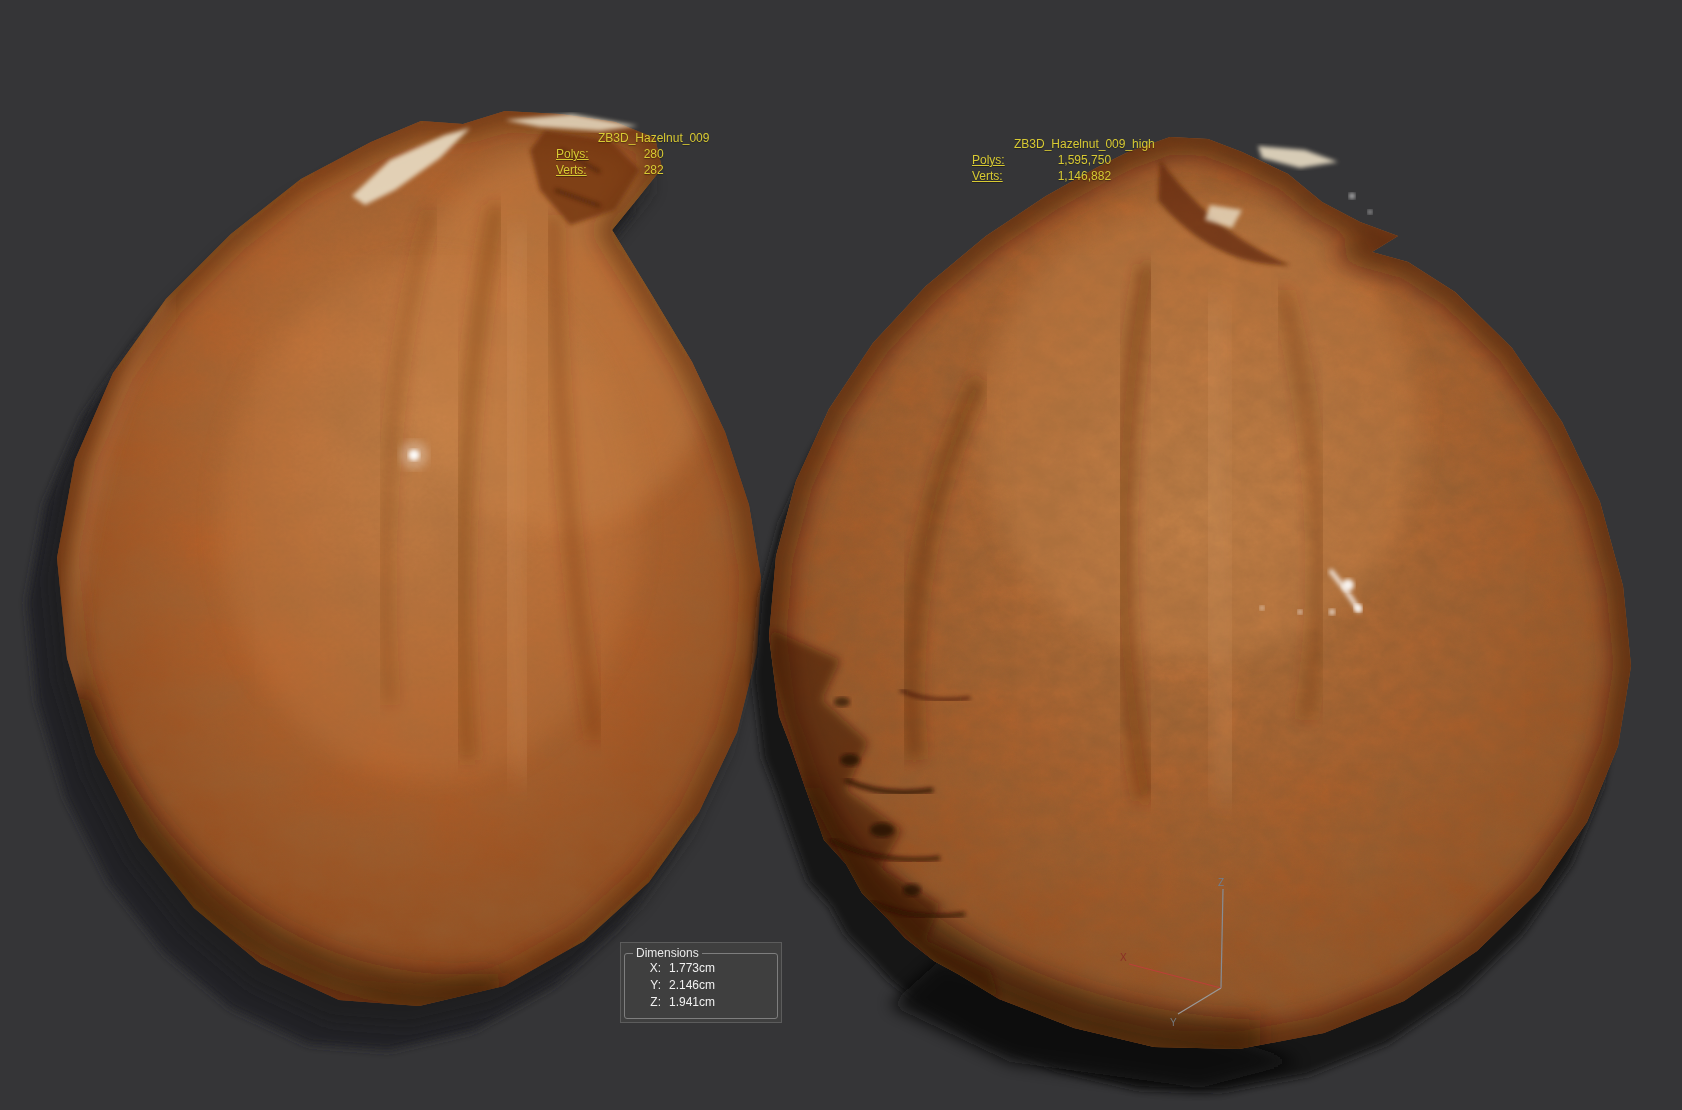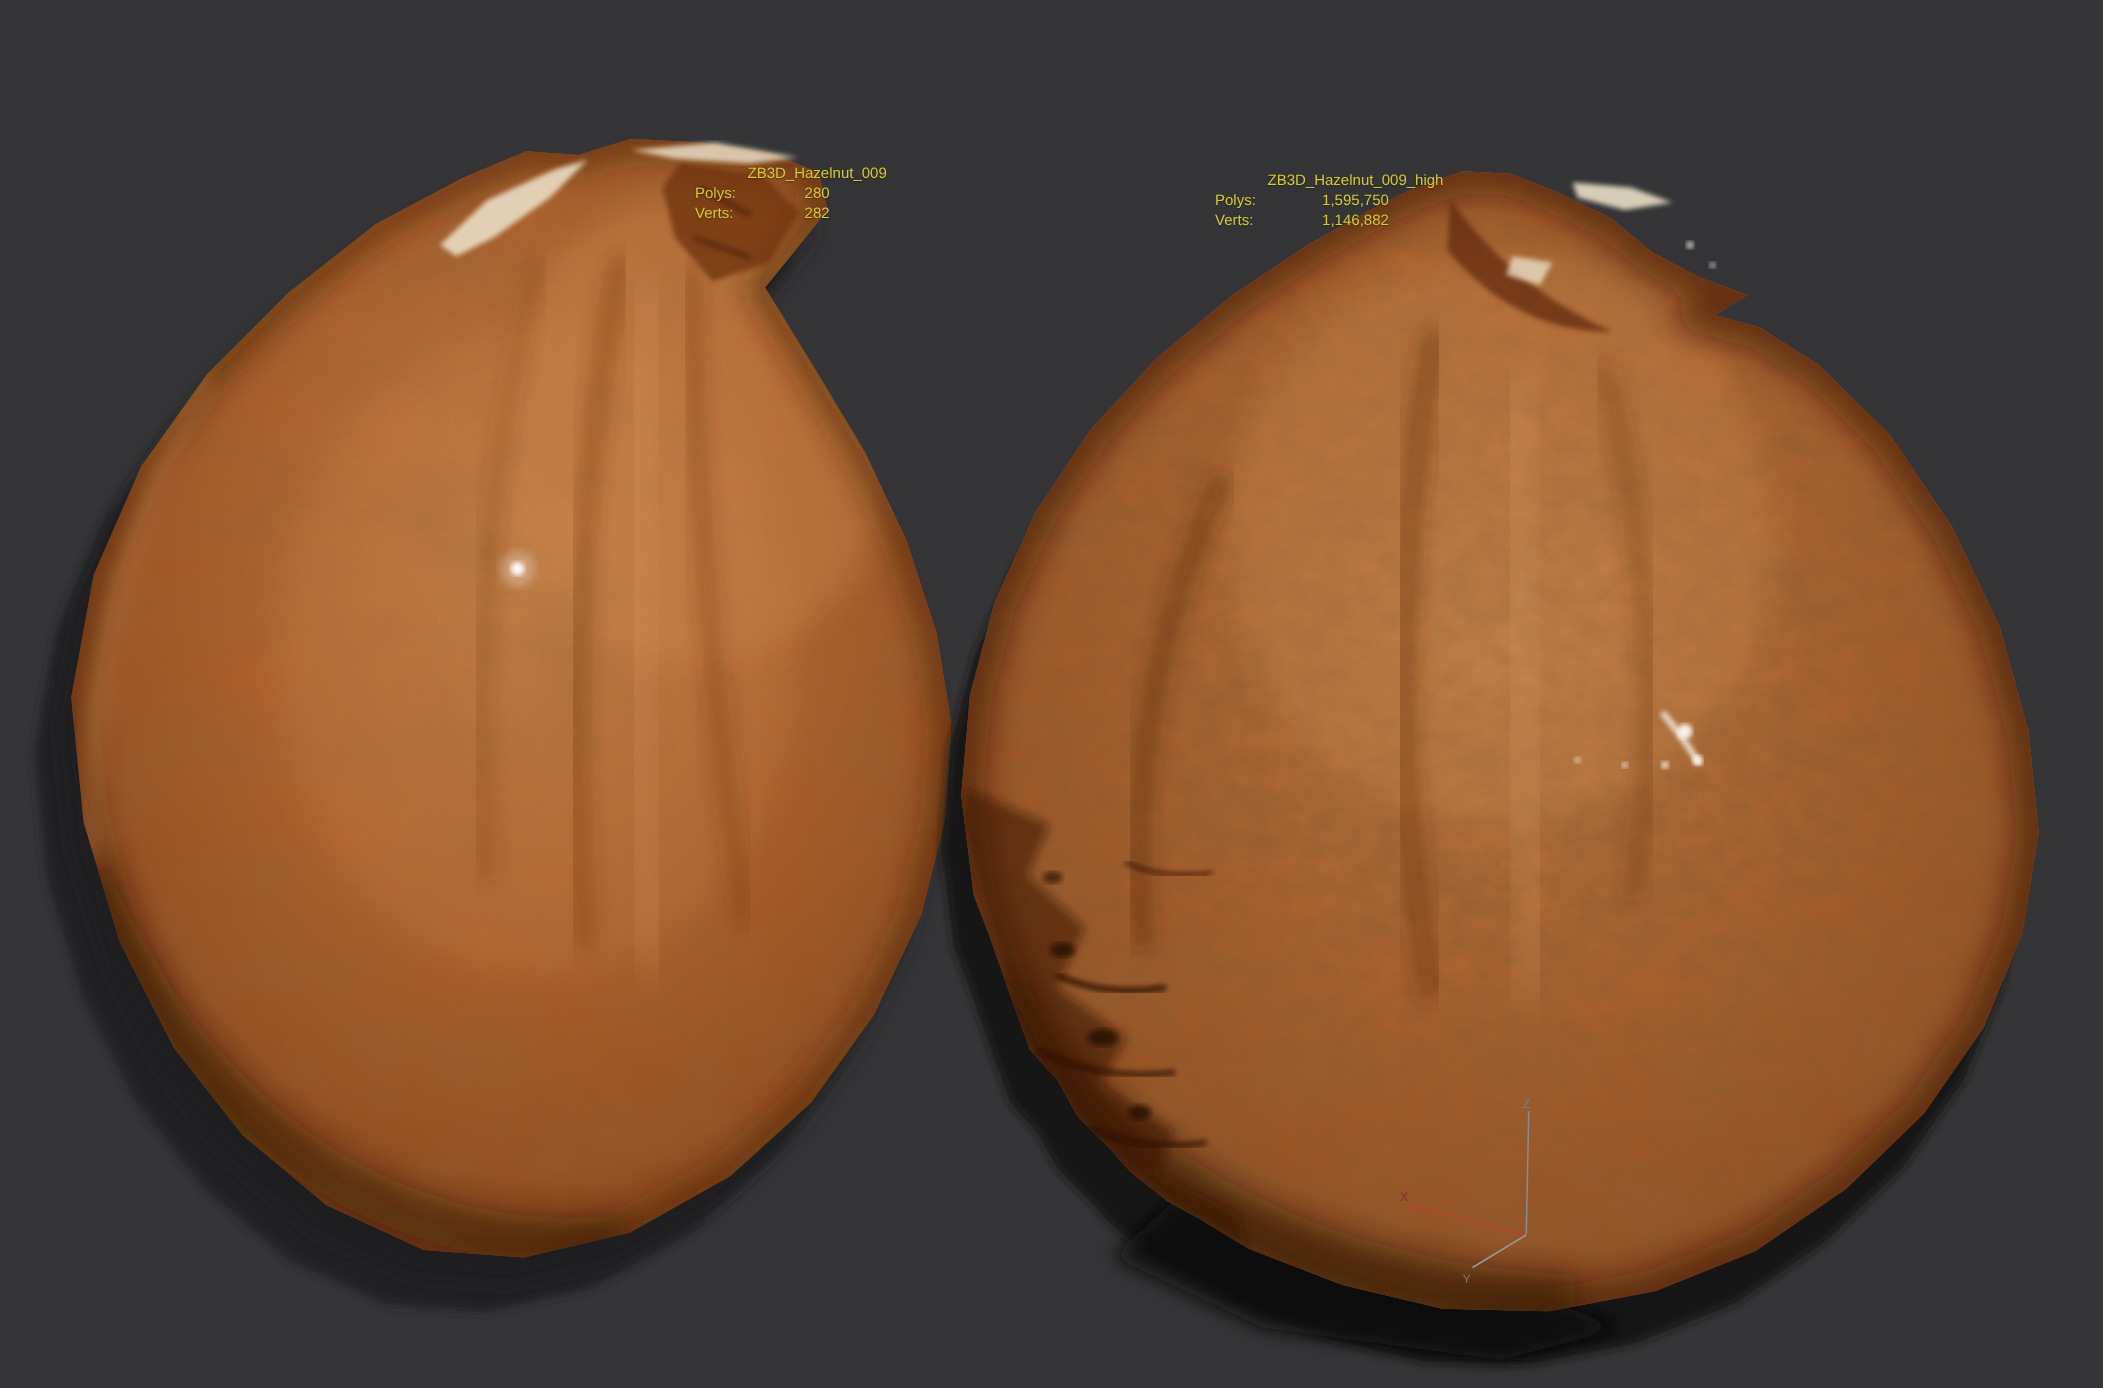--- a/index.html
+++ b/index.html
@@ -4,21 +4,21 @@
 <style>
   html,body{margin:0;padding:0;background:#353537;}
   .stage{position:relative;width:1682px;height:1110px;overflow:hidden;background:#353537;
          font-family:"Liberation Sans",sans-serif;}
   .scene{position:absolute;left:0;top:0;}
   
   .stats{position:absolute;display:grid;grid-template-columns:36px auto;column-gap:6px;
          font-size:12px;line-height:16px;color:#d8ca33;white-space:nowrap;
          text-shadow:0 1px 1px rgba(0,0,0,.35);}
   .stats .t{grid-column:2;}
-  .stats .k{grid-column:1;}
+  .stats .k{grid-column:1;text-decoration:underline;}
   .stats .v{grid-column:2;text-align:center;}
   .stats-low{left:556px;top:106px;margin-top:24px;}
   .stats-high{left:972px;top:136px;}
   
   .dims-panel{position:absolute;left:620px;top:942px;width:162px;
               background:#3f3f3f;border:1px solid #5c5c5c;box-sizing:border-box;}
   .dims-panel fieldset{margin:3px;border:1px solid #7e7e7e;border-radius:3px;
               padding:0 8px 7px 6px;}
   .dims-panel legend{font-size:12px;color:#e9e9e9;padding:0 3px;margin-left:2px;}
   .dims-row{display:grid;grid-template-columns:22px auto;column-gap:8px;
@@ -190,14 +190,31 @@
   </div>
 
   <div class="stats stats-high">
     <div class="t">ZB3D_Hazelnut_009_high</div>
     <span class="k">Polys:</span>
     <span class="v">1,595,750</span>
     <span class="k">Verts:</span>
     <span class="v">1,146,882</span>
   </div>
 
+  <div class="dims-panel">
+    <fieldset>
+      <legend>Dimensions</legend>
+      <div class="dims-row">
+        <span class="ax">X:</span>
+        <span class="val">1.773cm</span>
+      </div>
+      <div class="dims-row">
+        <span class="ax">Y:</span>
+        <span class="val">2.146cm</span>
+      </div>
+      <div class="dims-row">
+        <span class="ax">Z:</span>
+        <span class="val">1.941cm</span>
+      </div>
+    </fieldset>
+  </div>
 
 </div>
 
 </body></html>

